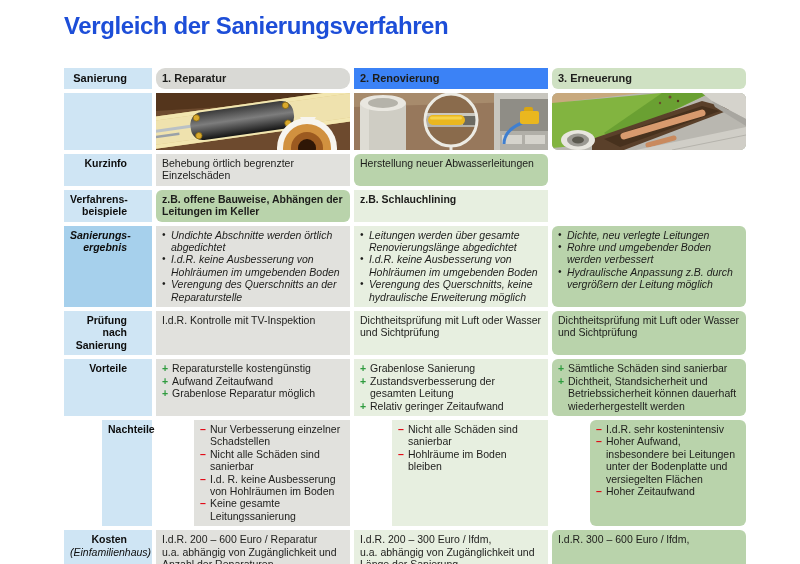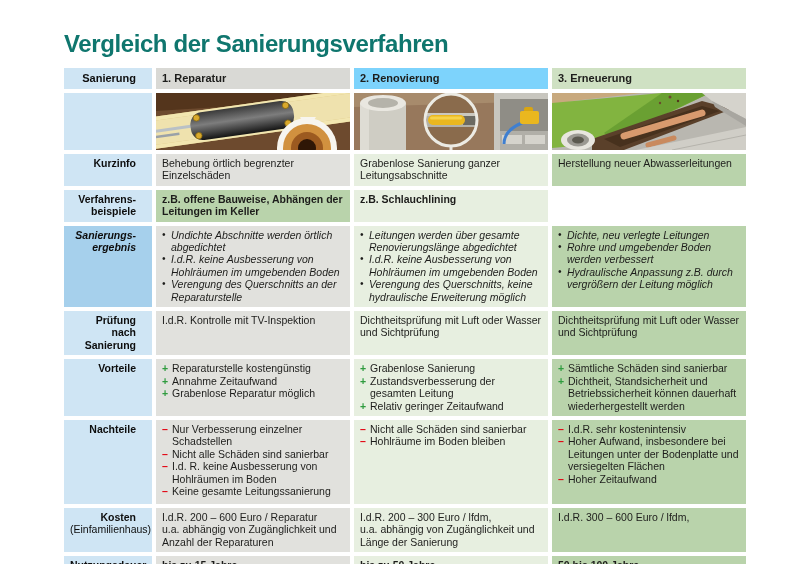--- a/index.html
+++ b/index.html
@@ -2,51 +2,51 @@
 <html><head>
 <meta charset="utf-8">
 <style>
   html,body{margin:0;padding:0;}
   body{
     width:800px;height:564px;background:#ffffff;overflow:hidden;position:relative;
     font-family:"Liberation Sans","DejaVu Sans",sans-serif;color:#1d1d1b;
     -webkit-font-smoothing:antialiased;
   }
   .page-title{
-    position:absolute;left:64px;top:30px;margin:0;
-    font-size:24px;font-weight:bold;letter-spacing:-0.4px;color:#0f766e;
+    position:absolute;left:64px;top:12px;margin:0;
+    font-size:24px;font-weight:bold;letter-spacing:-0.4px;color:#1d4ed8;
   }
   .table{position:absolute;left:64px;top:68px;width:682px;}
   .t-row{
     display:grid;grid-template-columns:88px 194px 194px 194px;column-gap:4px;
     margin-bottom:4px;
   }
   .cell{box-sizing:border-box;font-size:10.5px;line-height:12.4px;padding:3px 6px 4px 6px;}
   .label-cell{
     background:#cfe5f4;text-align:right;font-weight:bold;color:#0d0d0d;
-    padding-right:16px;
+    padding-right:25px;
   }
   .label-cell.accent{background:#a6d0ec;}
-  .lab-sub{font-weight:normal;}
+  .lab-sub{font-weight:normal;font-style:italic;}
   .col1{background:#e1e1dd;}
   .col2{background:#e7efe0;}
-  .col3{background:#b9d3ab;}
+  .col3{background:#b9d3ab;border-radius:6px;}
   .header-row .cell{font-weight:bold;font-size:11px;display:flex;align-items:center;padding-top:2px;padding-bottom:2px;min-height:21px;}
   .header-row .label-cell{justify-content:flex-end;}
-  .header-row .col1{background:#d9d9d5;}
-  .header-row .col2{background:#7dd3fc;text-align:right;}
+  .header-row .col1{background:#d9d9d5;border-radius:9px;}
+  .header-row .col2{background:#3b82f6;text-align:right;}
   .header-row .col3{background:#cfe1c3;}
   .images-row .cell{padding:0;min-height:57px;overflow:hidden;}
   .images-row svg{display:block;width:194px;height:57px;}
   .r-kurzinfo .cell{min-height:26px;}
   .r-verfahrensbeispiele .cell{min-height:29px;}
   .r-sanierungsergebnis .cell{min-height:77px;font-style:italic;}
   .r-pruefung .cell{min-height:25px;}
   .r-vorteile .cell{min-height:43px;}
-  .r-nachteile .cell{min-height:84px;}
+  .r-nachteile .cell{min-height:84px;margin-left:38px;}
   .r-kosten .cell{min-height:41px;}
   .r-nutzungsdauer .cell{min-height:43px;}
   .strong-text{font-weight:bold;}
   .li{display:flex;align-items:flex-start;}
   .li .marker{flex:none;width:10px;}
   .li.bullets .marker{width:9px;font-size:10px;}
   .li.plus .marker{color:#2e9b3e;font-weight:bold;}
   .li.minus .marker{color:#e30613;font-weight:bold;}
   .li .li-text{flex:1;}
 </style>
@@ -149,21 +149,20 @@
       </svg>
     </div>
   </div>
 
   <div id="body-rows">
       <div class="t-row r-kurzinfo">
         <div class="cell label-cell">
           <div class="lab-line">Kurzinfo</div>
         </div>
         <div class="cell body-cell col1">Behebung örtlich begrenzter Einzelschäden</div>
-        <div class="cell body-cell col2">Grabenlose Sanierung ganzer Leitungsabschnitte</div>
         <div class="cell body-cell col3">Herstellung neuer Abwasserleitungen</div>
       </div>
       <div class="t-row r-verfahrensbeispiele">
         <div class="cell label-cell">
           <div class="lab-line">Verfahrens-</div>
           <div class="lab-line">beispiele</div>
         </div>
         <div class="cell body-cell col3">
           <div class="strong-text">z.B. offene Bauweise, Abhängen der Leitungen im Keller</div>
         </div>
@@ -232,21 +231,21 @@
         <div class="cell label-cell">
           <div class="lab-line">Vorteile</div>
         </div>
         <div class="cell body-cell col1">
           <div class="li plus">
             <span class="marker">+</span>
             <span class="li-text">Reparaturstelle kostengünstig</span>
           </div>
           <div class="li plus">
             <span class="marker">+</span>
-            <span class="li-text">Annahme Zeitaufwand</span>
+            <span class="li-text">Aufwand Zeitaufwand</span>
           </div>
           <div class="li plus">
             <span class="marker">+</span>
             <span class="li-text">Grabenlose Reparatur möglich</span>
           </div>
         </div>
         <div class="cell body-cell col2">
           <div class="li plus">
             <span class="marker">+</span>
             <span class="li-text">Grabenlose Sanierung</span>

